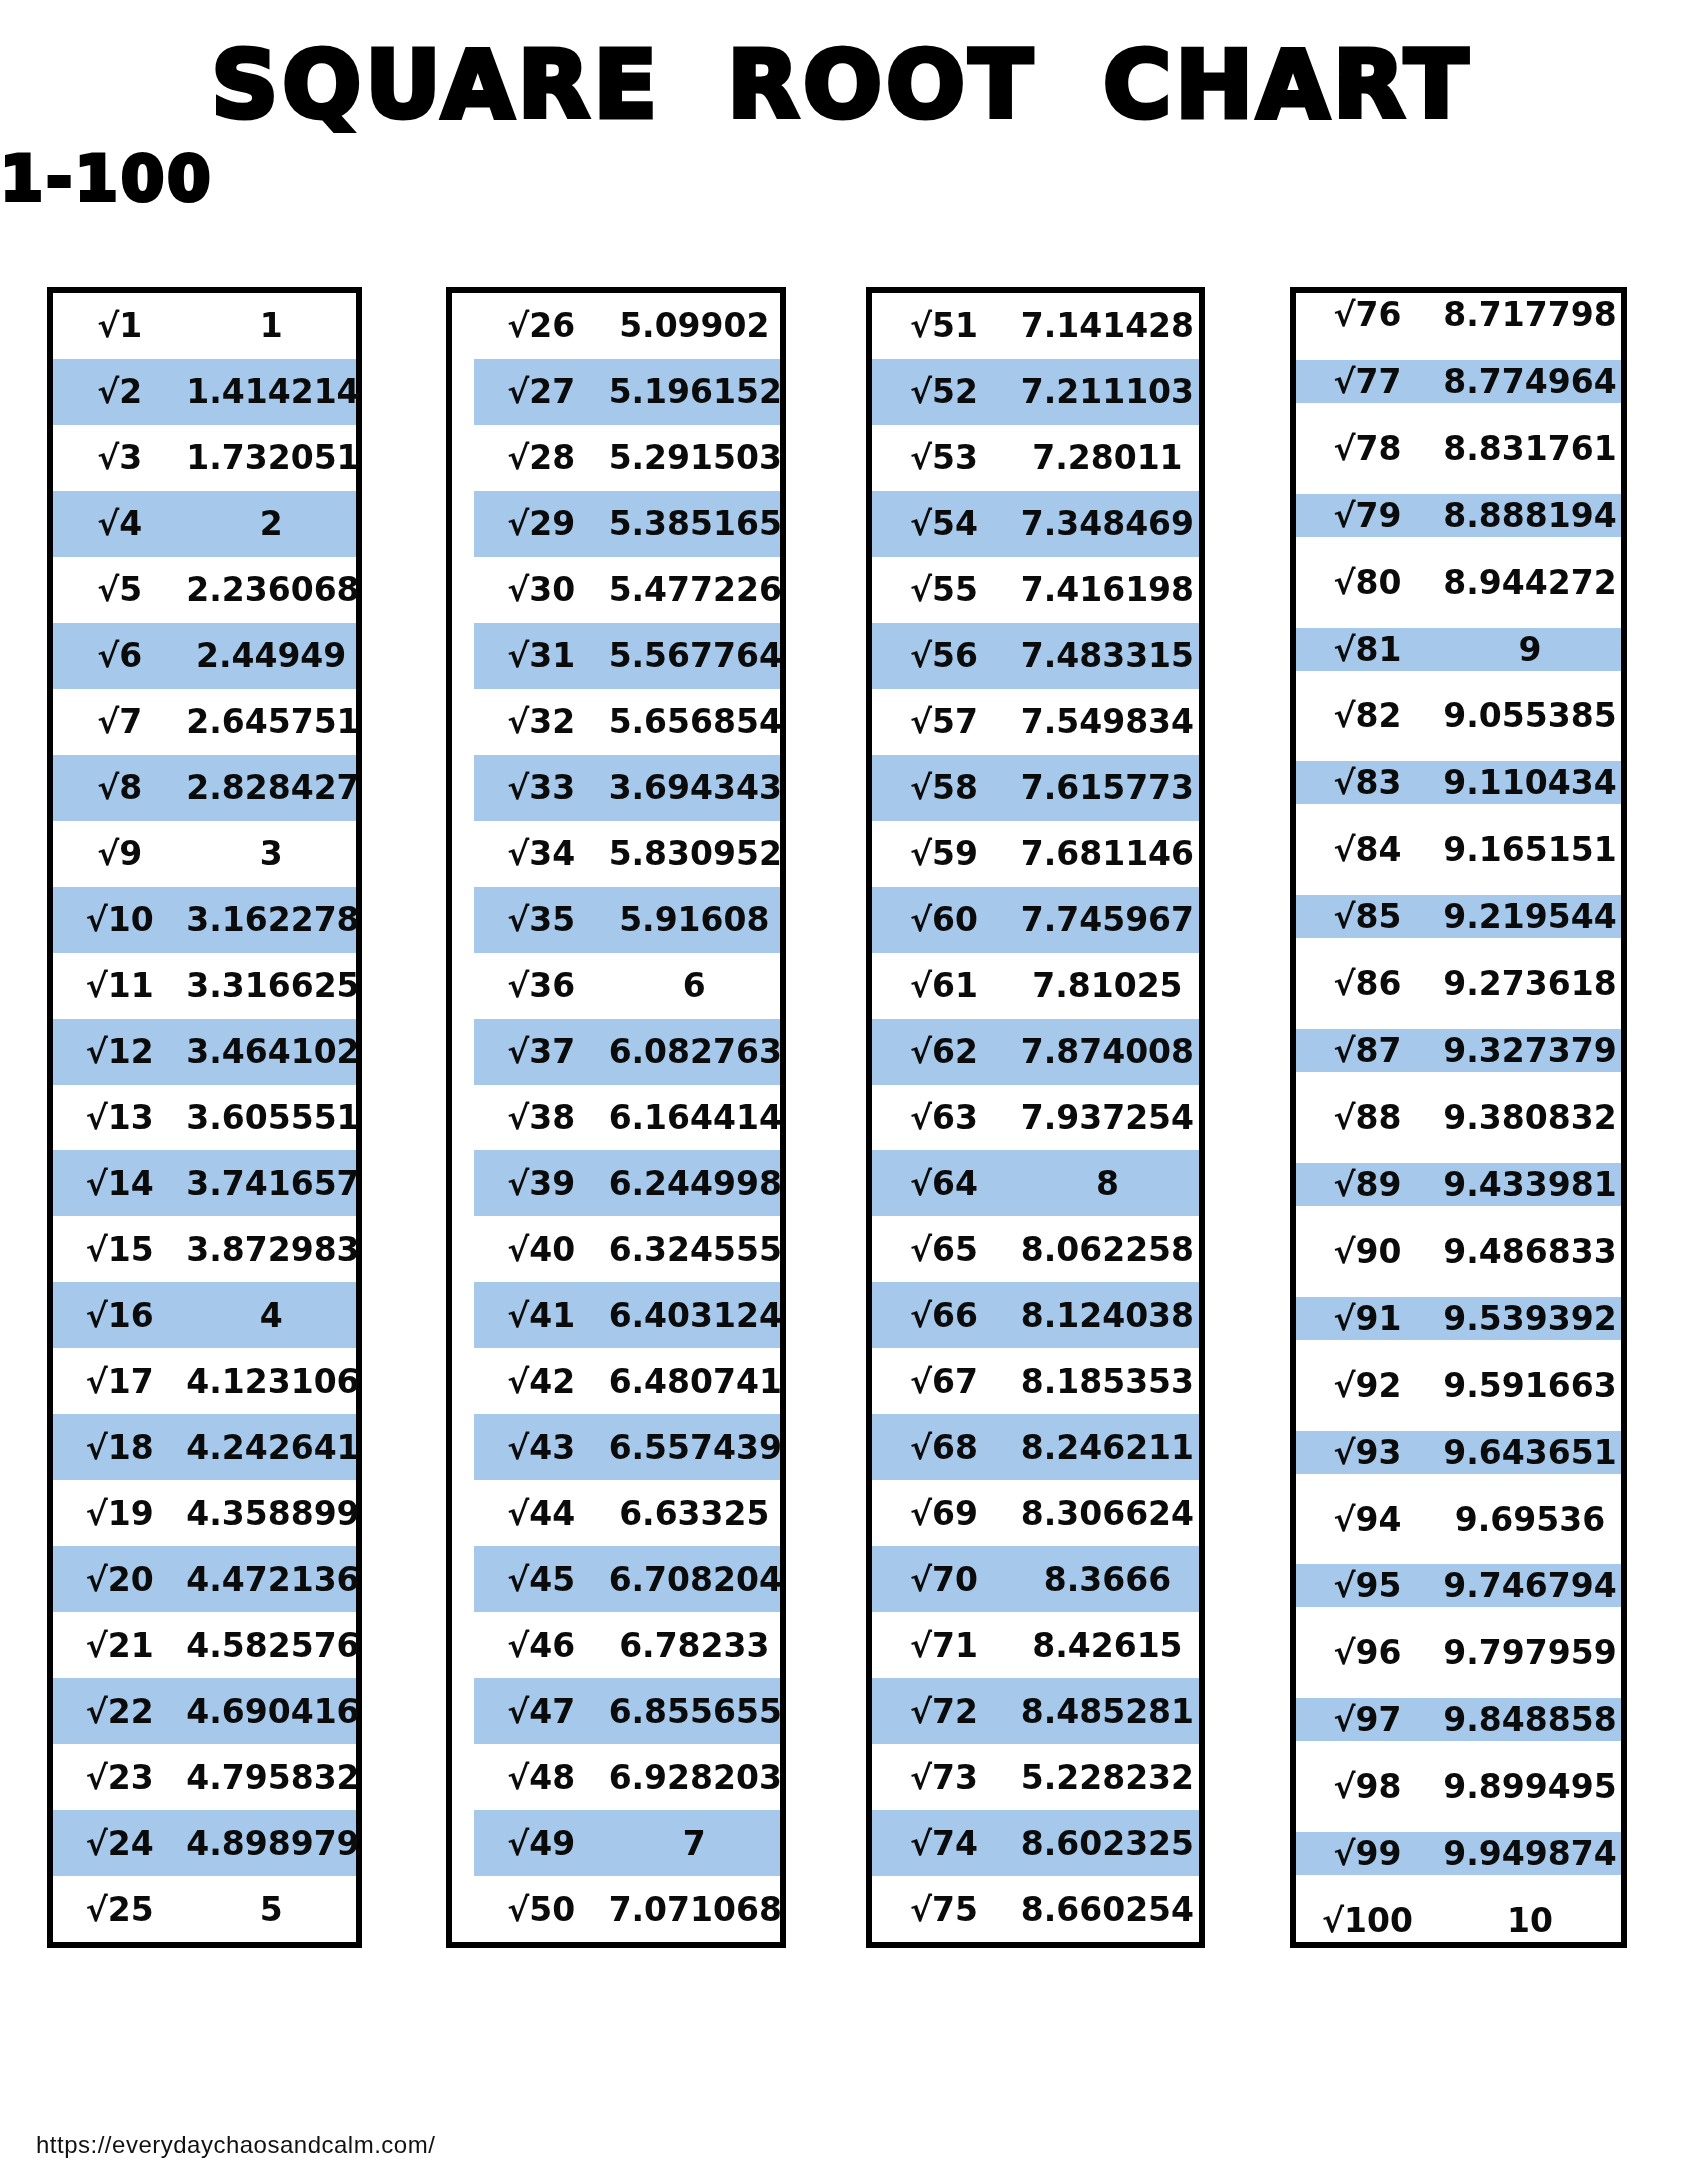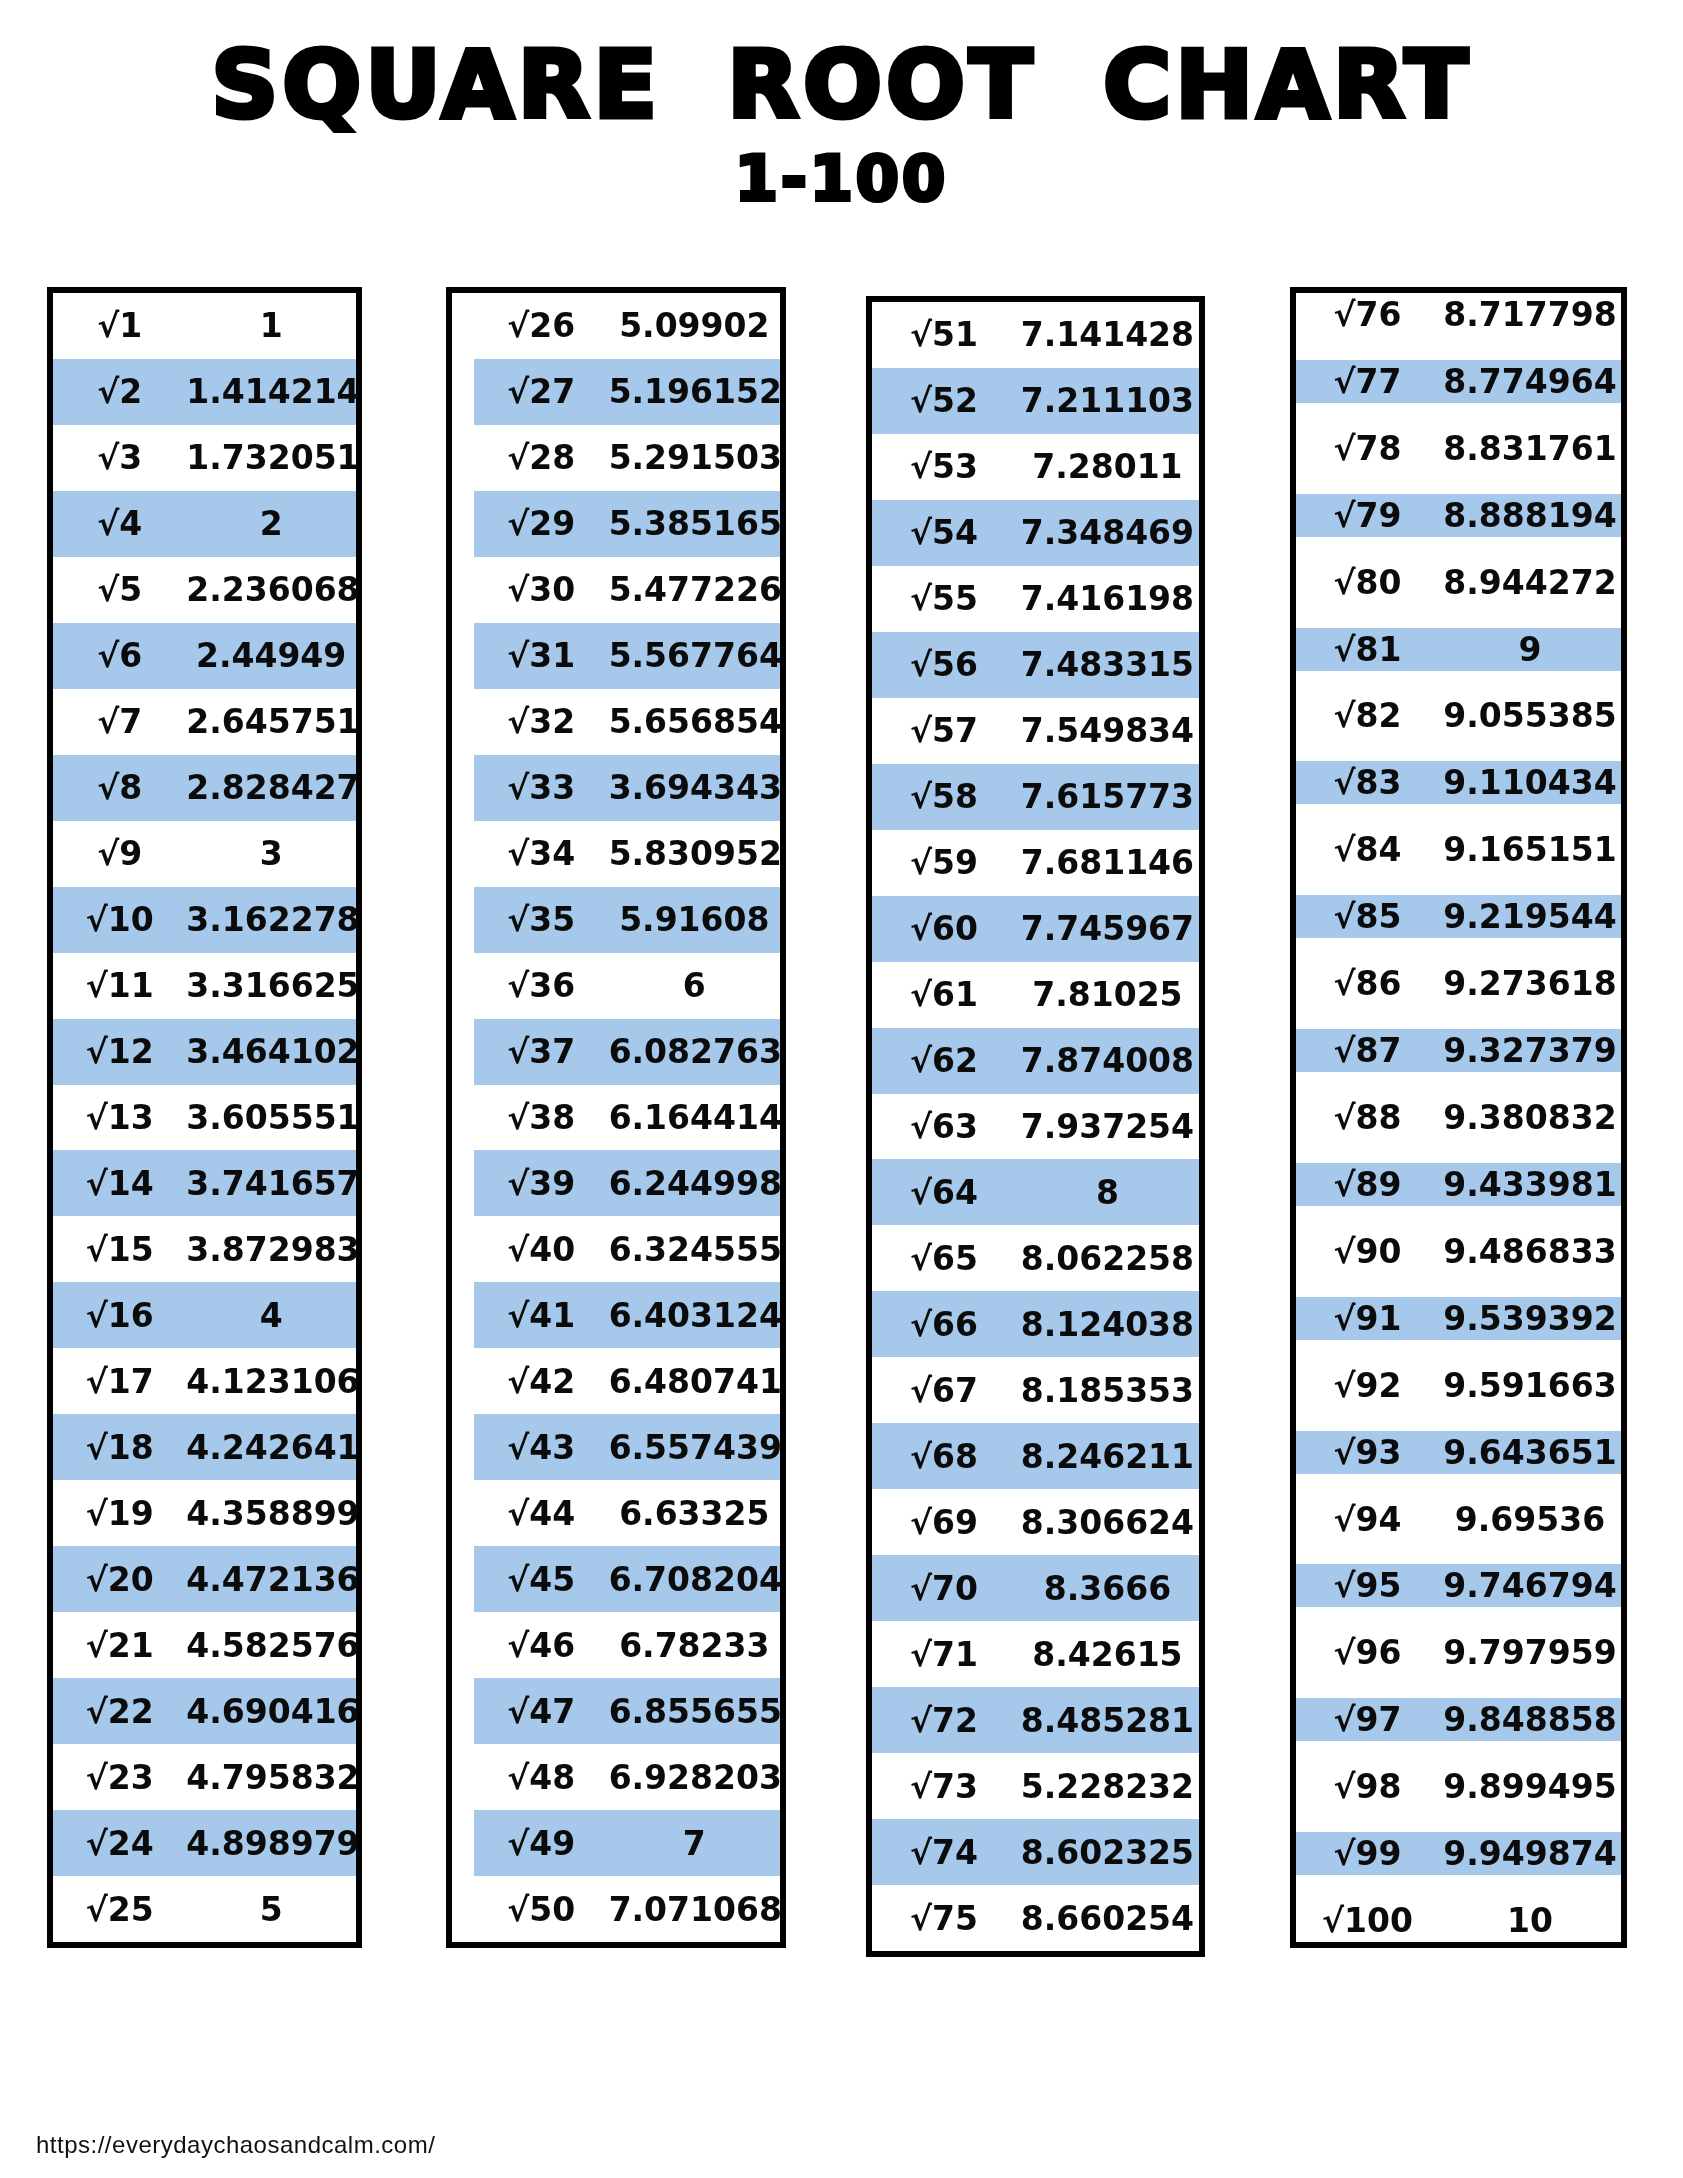--- a/index.html
+++ b/index.html
@@ -29,42 +29,41 @@
     word-spacing: 30px;
     color: #000000;
     -webkit-text-stroke: 5px #000000;
     line-height: 1.1;
   }
   .subtitle {
     position: absolute;
     top: 145px;
     left: 0;
     width: 100%;
-    text-align: center;
     font-family: "DejaVu Sans", sans-serif;
     font-weight: bold;
     font-size: 62px;
     letter-spacing: 3px;
     color: #000000;
     -webkit-text-stroke: 4px #000000;
     line-height: 1.1;
   }
   .roots-table {
     position: absolute;
     top: 287px;
     height: 1661px;
     box-sizing: border-box;
     border: 6px solid #000000;
     background: #ffffff;
     display: grid;
     grid-auto-rows: 1fr;
   }
   #table-0 { left: 47px;   width: 315px; }
   #table-1 { left: 446px;  width: 340px; padding-left: 22px; }
-  #table-2 { left: 866px;  width: 339px; margin-top: 9px; }
+  #table-2 { left: 866px;  width: 339px; }
   #table-3 { left: 1290px; width: 337px; gap: 24px; }
   .row {
     display: flex;
     align-items: center;
     background: #ffffff;
   }
   .row.alt {
     background: #a5c8eb;
   }
   .cell {

